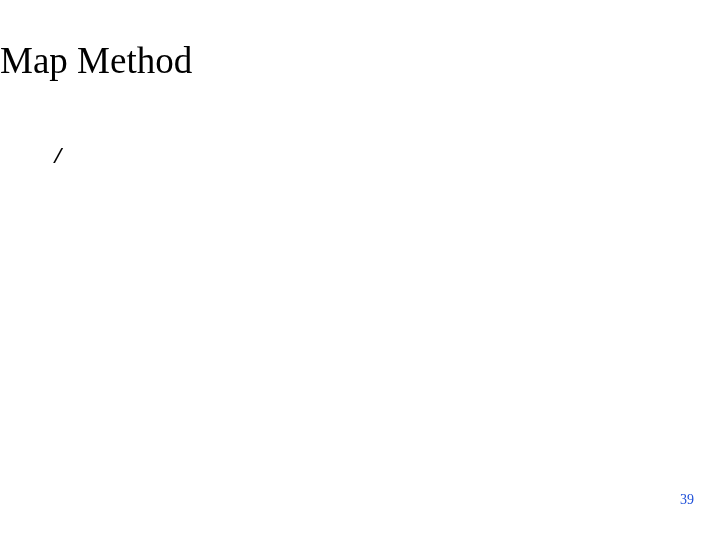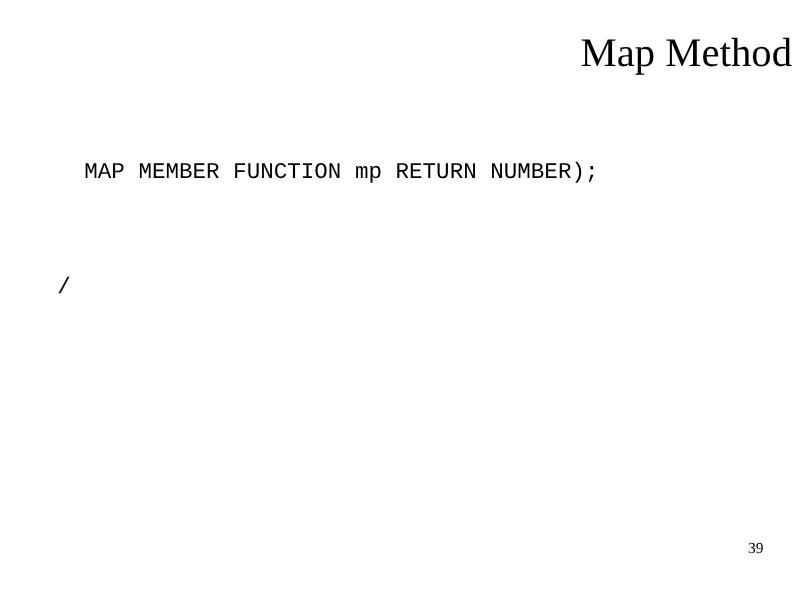--- a/index.html
+++ b/index.html
@@ -12,23 +12,23 @@
     position: relative;
     width: 720px;
     height: 540px;
     background: #ffffff;
     overflow: hidden;
     font-family: "Liberation Serif", "DejaVu Serif", serif;
   }
   .slide-title {
     position: absolute;
     left: 0;
-    top: 28px;
+    top: 40px;
     width: 720px;
-    text-align: right;
+    text-align: left;
     font-family: "Liberation Serif", "DejaVu Serif", serif;
     font-size: 37px;
     line-height: 42px;
     font-weight: normal;
     color: #000000;
     letter-spacing: 0px;
     white-space: pre;
   }
   .code-block {
     position: absolute;
@@ -46,34 +46,33 @@
     white-space: pre;
     height: 34.5px;
   }
   .page-number {
     position: absolute;
     right: 26px;
     top: 492px;
     font-family: "Liberation Serif", "DejaVu Serif", serif;
     font-size: 14px;
     line-height: 16px;
-    color: #000000;
+    color: #1d4ed8;
     white-space: pre;
     text-align: center;
   }
 </style>
 </head>
 <body>
 
 <div class="slide">
 
   <div class="slide-title">Map Method</div>
 
   <div class="code-block">
-    <span class="code-line">  MAP MEMBER FUNCTION mp RETURN NUMBER);</span>
     <span class="code-line">/</span>
     
     
     
     
     
     
   </div>
 
   <div class="page-number">39</div>

